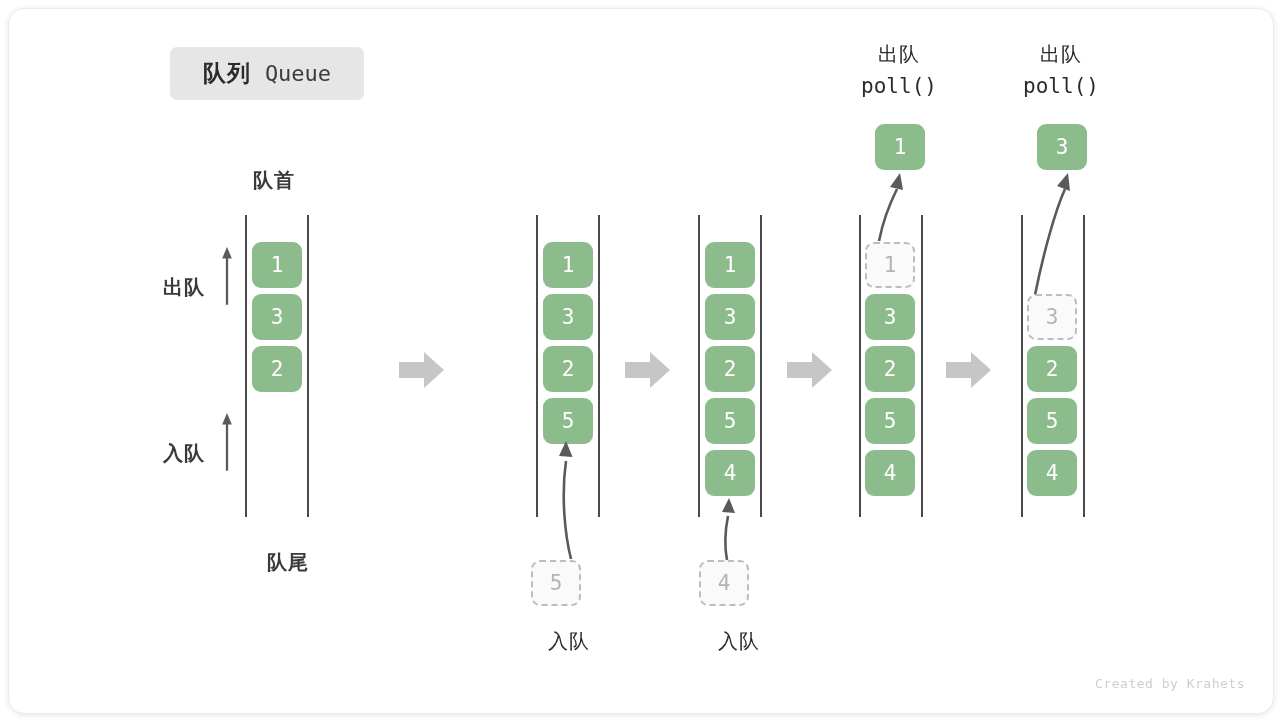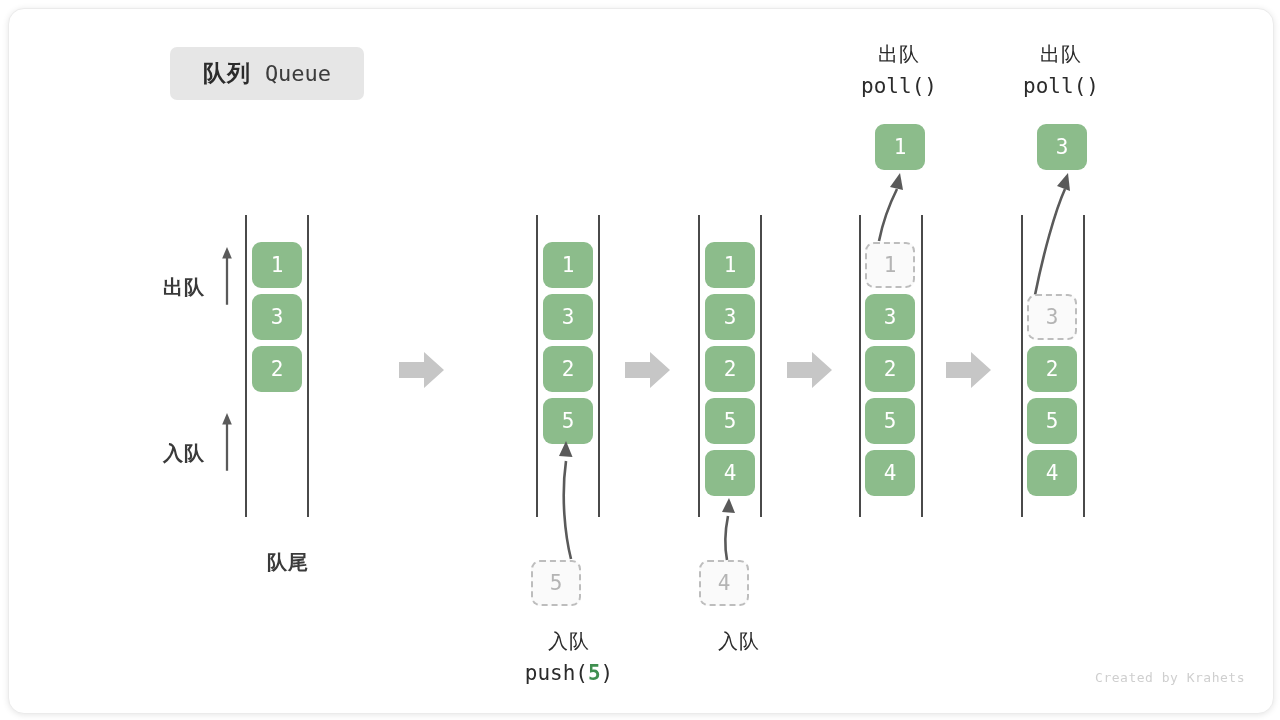--- a/index.html
+++ b/index.html
@@ -63,35 +63,36 @@
     box-sizing:border-box;
   }
 
   
   .side-arrow{width:14px;}
 
   
   .step-arrow{width:46px;height:40px;}
 
   #watermark{
-    right:28px;bottom:28px;
+    right:28px;bottom:22px;
     font-family:"DejaVu Sans Mono","Liberation Mono",monospace;
     font-size:13px;color:#cfcfcf;letter-spacing:0.5px;
   }
 </style>
 </head>
 <body>
 
 <div id="card">
 
   <div class="abs" id="title-badge">
     <span class="cn">队列</span>
     <span class="en">Queue</span>
   </div>
 
+  <div class="abs cap-cn" style="left:195px;top:158px;width:140px;">队首</div>
 
   <div class="abs cap-cn" style="left:209px;top:540px;width:140px;">队尾</div>
 
   <div class="abs cap-cn" style="left:133px;top:265px;width:84px;">出队</div>
   <svg class="abs side-arrow" style="left:211px;top:232px;" width="16" height="68" viewBox="0 0 16 68">
     <line x1="8" y1="68" x2="8" y2="14" stroke="#5a5a5a" stroke-width="2.6"></line>
     <polygon points="8,2 2.5,15 13.5,15" fill="#5a5a5a"></polygon>
   </svg>
 
   <div class="abs cap-cn" style="left:133px;top:431px;width:84px;">入队</div>
@@ -121,21 +122,20 @@
     <div class="abs cell filled" style="left:534px;top:389px;">5</div>
   </div>
 
   <div class="abs cell ghost" style="left:522px;top:551px;">5</div>
   <svg class="abs" style="left:540px;top:430px;" width="40" height="122" viewBox="0 0 40 122">
     <path d="M22,120 C16,96 12,58 17,22" stroke="#5a5a5a" stroke-width="2.6" fill="none"></path>
     <polygon points="17,2 10,17 23.5,18" fill="#5a5a5a"></polygon>
   </svg>
   <div class="abs op-label" style="left:450px;top:617px;width:220px;">
     <div class="l1">入队</div>
-    <div class="l2"><span>push(</span><span class="num">5</span><span>)</span></div>
   </div>
 
   <svg class="abs step-arrow" style="left:616px;top:341px;" viewBox="0 0 46 40">
     <polygon points="0,12 25,12 25,2 45,20 25,38 25,28 0,28" fill="#c6c6c6"></polygon>
   </svg>
 
   <div class="abs" id="col2">
     <div class="abs rail" style="left:689px;top:206px;height:302px;"></div>
     <div class="abs rail" style="left:751px;top:206px;height:302px;"></div>
     <div class="abs cell filled" style="left:696px;top:233px;">1</div>

